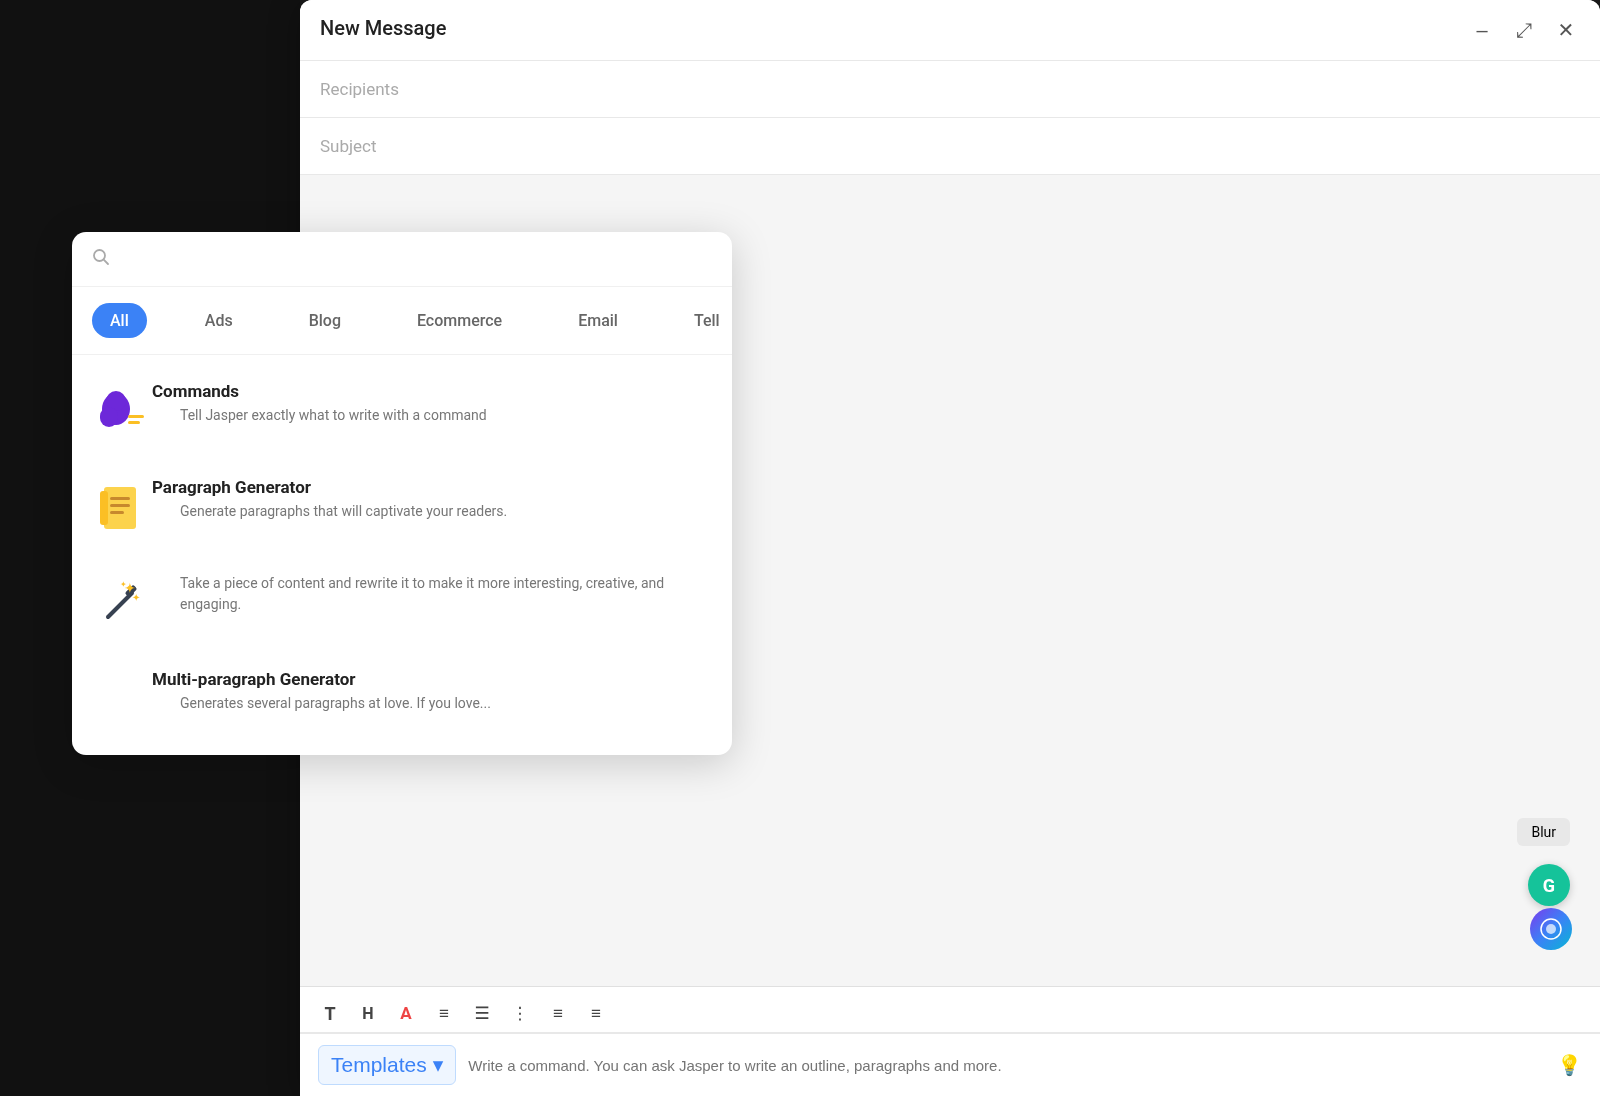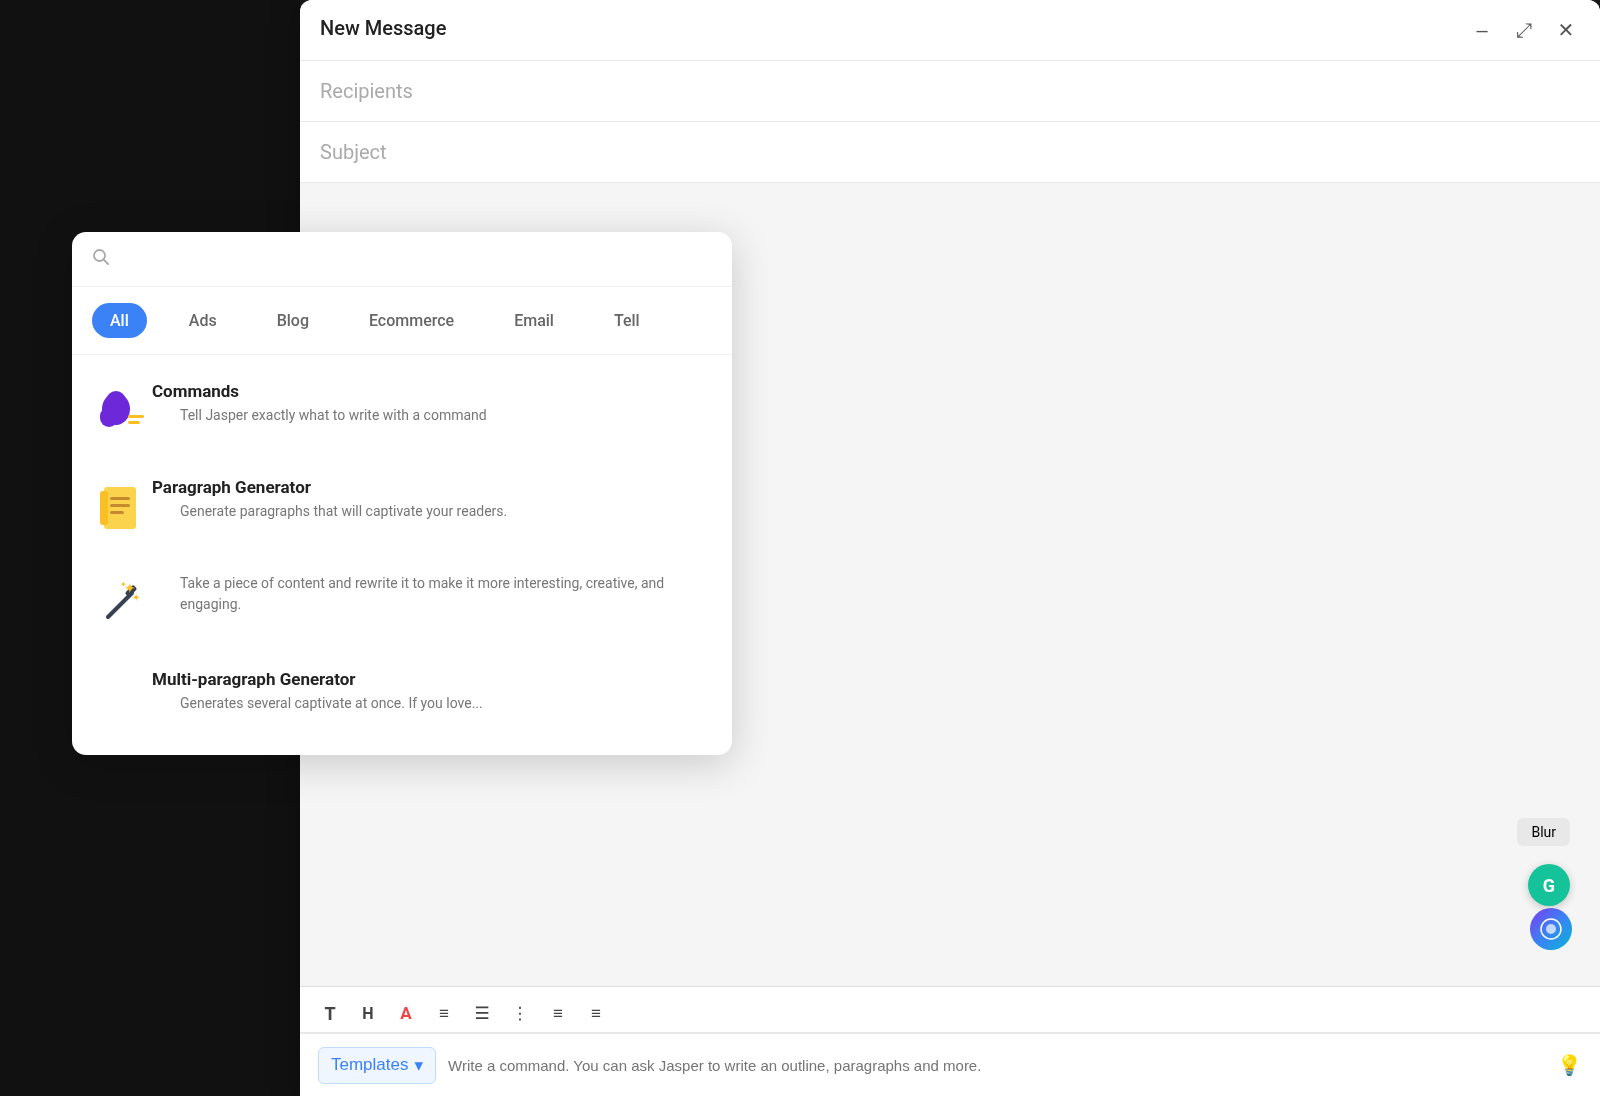--- a/index.html
+++ b/index.html
@@ -57,21 +57,21 @@
       align-items: center;
       justify-content: center;
       width: 28px;
       height: 28px;
     }
 
     .compose-field {
       padding: 18px 20px;
       border-bottom: 1px solid #e8e8e8;
       color: #aaa;
-      font-size: 20px;
+      font-size: 17px;
     }
 
     .compose-body {
       flex: 1;
       background: #f5f5f5;
       position: relative;
     }
 
     .blur-badge {
       position: absolute;
@@ -167,27 +167,27 @@
       padding: 14px 16px;
       display: flex;
       align-items: center;
       gap: 12px;
       z-index: 10;
       height: 64px;
     }
 
     .templates-btn {
       display: flex;
-      align-items: flex-start;
+      align-items: flex-end;
       gap: 6px;
       background: #eff6ff;
       border: 1px solid #bfdbfe;
       border-radius: 6px;
       padding: 7px 12px;
-      font-size: 17px;
+      font-size: 21px;
       color: #3b82f6;
       cursor: pointer;
       font-weight: 500;
       white-space: nowrap;
     }
 
     .command-input {
       flex: 1;
       border: none;
       outline: none;
@@ -234,21 +234,21 @@
       outline: none;
       font-size: 16px;
       color: #333;
       background: transparent;
     }
 
     .categories-row {
       display: flex;
       align-items: center;
       padding: 16px 20px;
-      gap: 24px;
+      gap: 40px;
       border-bottom: 1px solid #f0f0f0;
     }
 
     .cat-pill {
       padding: 8px 18px;
       border-radius: 999px;
       font-size: 16px;
       font-weight: 500;
       cursor: pointer;
       color: #666;
@@ -455,18 +455,18 @@
 
     <div class="template-item">
       <div class="template-icon-wrap">
 
         <svg width="56" height="56" viewBox="0 0 56 56" fill="none">
           <text x="8" y="46" font-size="38">✌️</text>
         </svg>
       </div>
       <div class="template-text">
         <div class="template-name">Multi-paragraph Generator</div>
-        <div class="template-desc">Generates several captivate at once. If you love...</div>
+        <div class="template-desc">Generates several paragraphs at love. If you love...</div>
       </div>
     </div>
 
   </div>
 </div>
 
 </body></html>

